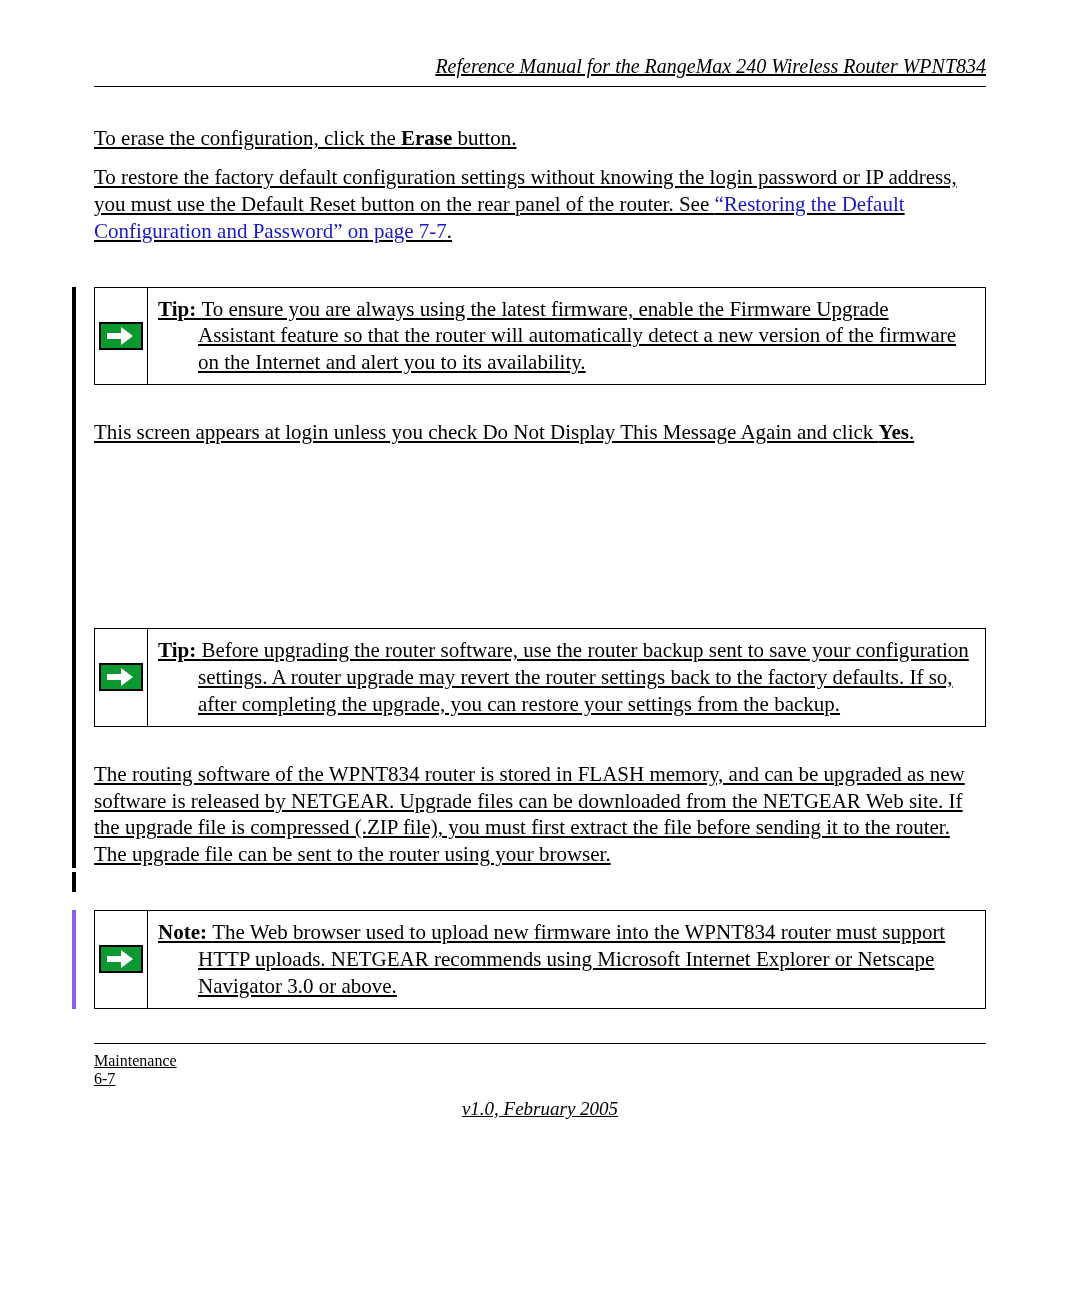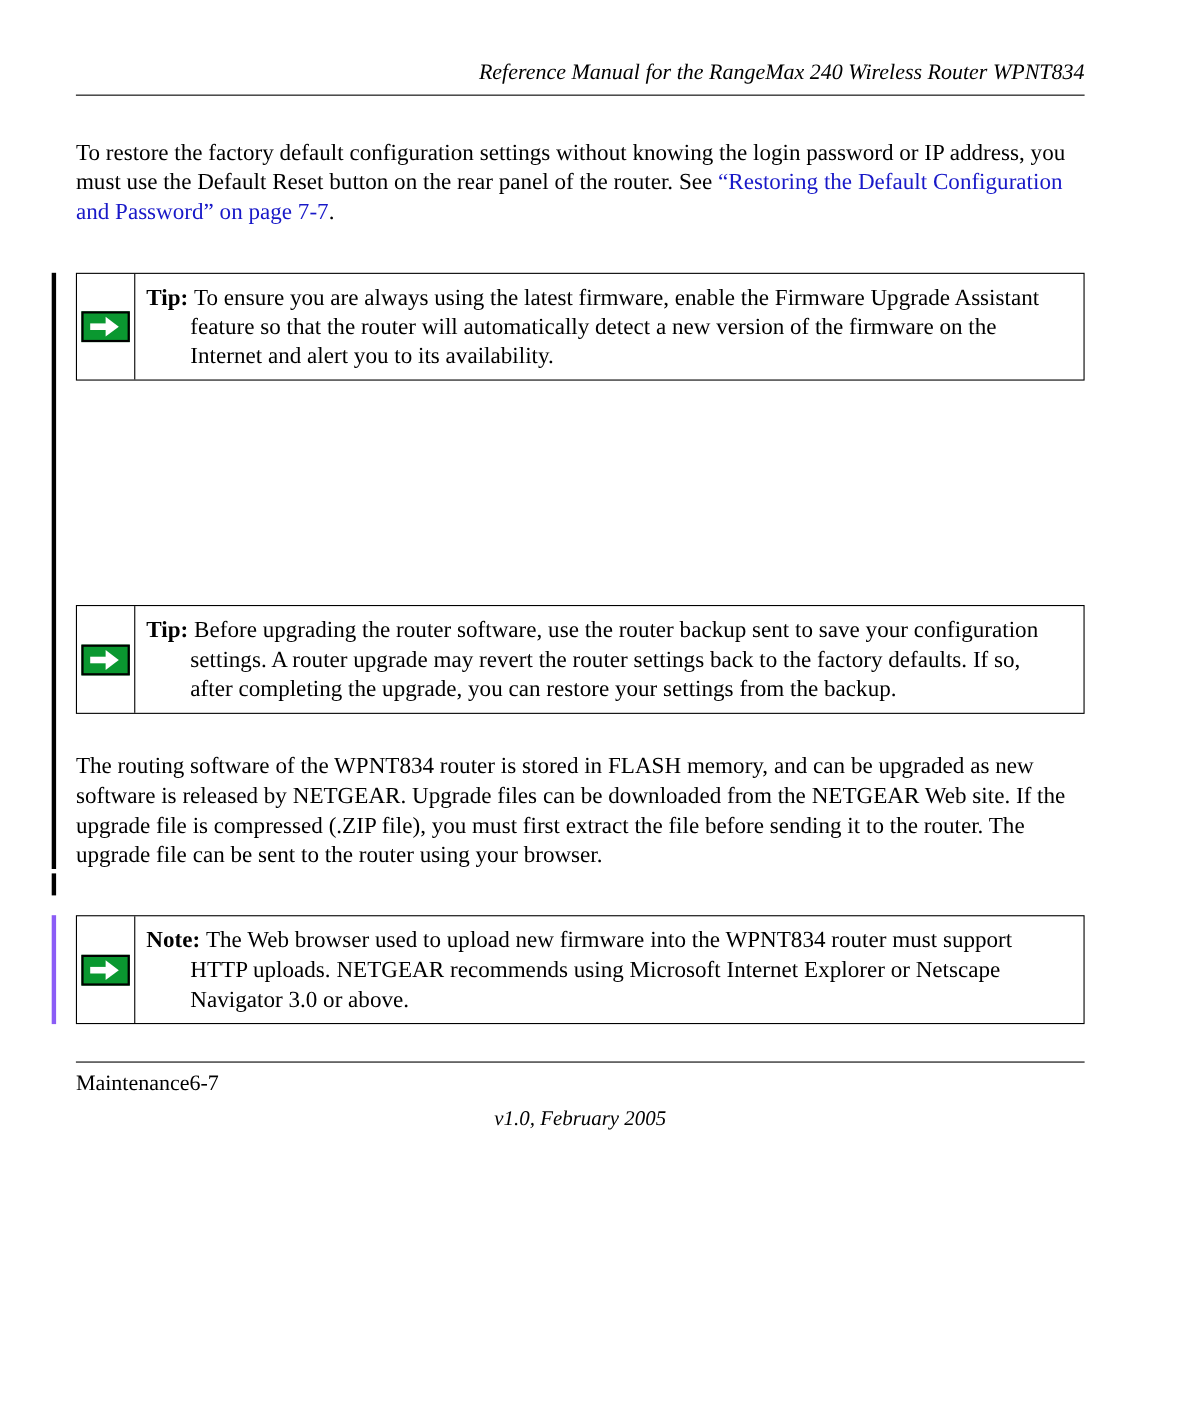--- a/index.html
+++ b/index.html
@@ -6,21 +6,22 @@
     margin: 0;
     padding: 0;
     font-family: "Times New Roman", Times, serif;
     background: #fff;
     color: #000;
     width: 1080px;
     height: 1296px;
     box-sizing: border-box;
   }
   .page {
-    padding: 55px 94px 40px 69px;
+    padding: 55px 94px 40px 94px;
+    text-decoration: underline;
   }
   .running-header {
     font-style: italic;
     font-size: 20px;
     text-align: right;
     border-bottom: 1.5px solid #000;
     padding-bottom: 8px;
     margin-bottom: 38px;
   }
   .body-text {
@@ -123,52 +124,59 @@
     margin-left: -22px;
     padding-left: 18px;
     margin-top: 18px;
   }
   .footer {
     border-top: 1.5px solid #000;
     margin-top: 22px;
     padding-top: 8px;
     display: flex;
     justify-content: flex-start;
-    font-size: 20px;
+    font-size: 16px;
+    flex-direction: column;
   }
   .footer-center {
     text-align: center;
     font-style: italic;
     font-size: 19px;
     margin-top: 10px;
   }
 </style>
 </head>
 <body>
 
 <div class="page">
 
   <div class="running-header">Reference Manual for the RangeMax 240 Wireless Router WPNT834</div>
 
+  <p class="body-text">
+    <span>To erase the configuration, click the </span><span class="bold">Erase</span><span> button.</span>
+  </p>
 
   <p class="body-text">
     <span>To restore the factory default configuration settings without knowing the login password or IP address, you must use the Default Reset button on the rear panel of the router. See </span><span class="cross-ref">“Restoring the Default Configuration and Password” on page 7-7</span><span>.</span>
   </p>
 
   <div class="section-block">
 
     <div class="callout">
       <div class="icon-cell">
         <div class="arrow-icon"></div>
       </div>
       <div class="text-cell">
         <span class="hang"><span class="lead">Tip: </span><span>To ensure you are always using the latest firmware, enable the Firmware Upgrade Assistant feature so that the router will automatically detect a new version of the firmware on the Internet and alert you to its availability.</span></span>
       </div>
     </div>
 
+    <p class="body-text" style="margin-top:28px;">
+      <span>This screen appears at login unless you check Do Not Display This Message Again and click </span><span class="bold">Yes</span><span>.</span>
+    </p>
 
     <div class="figure-space"></div>
 
 
     <div class="callout">
       <div class="icon-cell">
         <div class="arrow-icon"></div>
       </div>
       <div class="text-cell">
         <span class="hang"><span class="lead">Tip: </span><span>Before upgrading the router software, use the router backup sent to save your configuration settings. A router upgrade may revert the router settings back to the factory defaults. If so, after completing the upgrade, you can restore your settings from the backup.</span></span>

